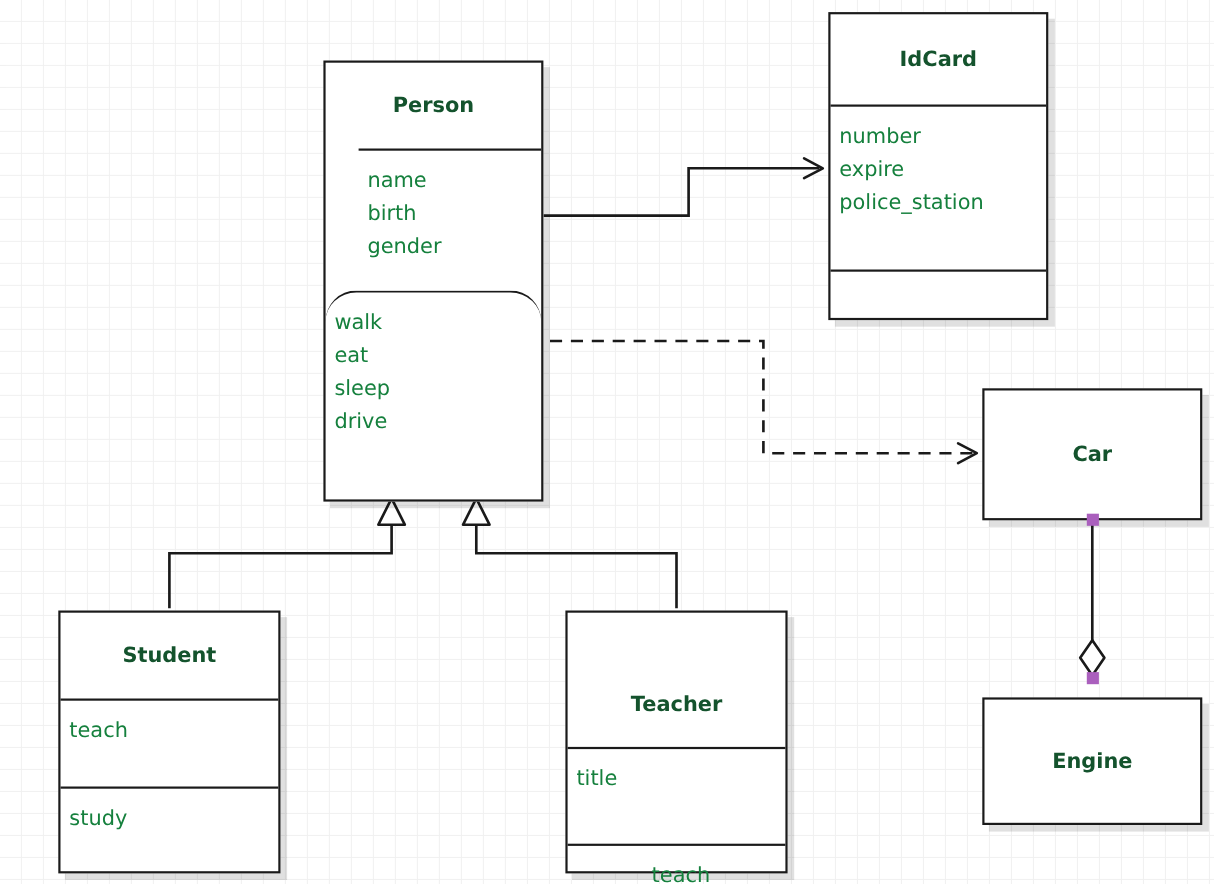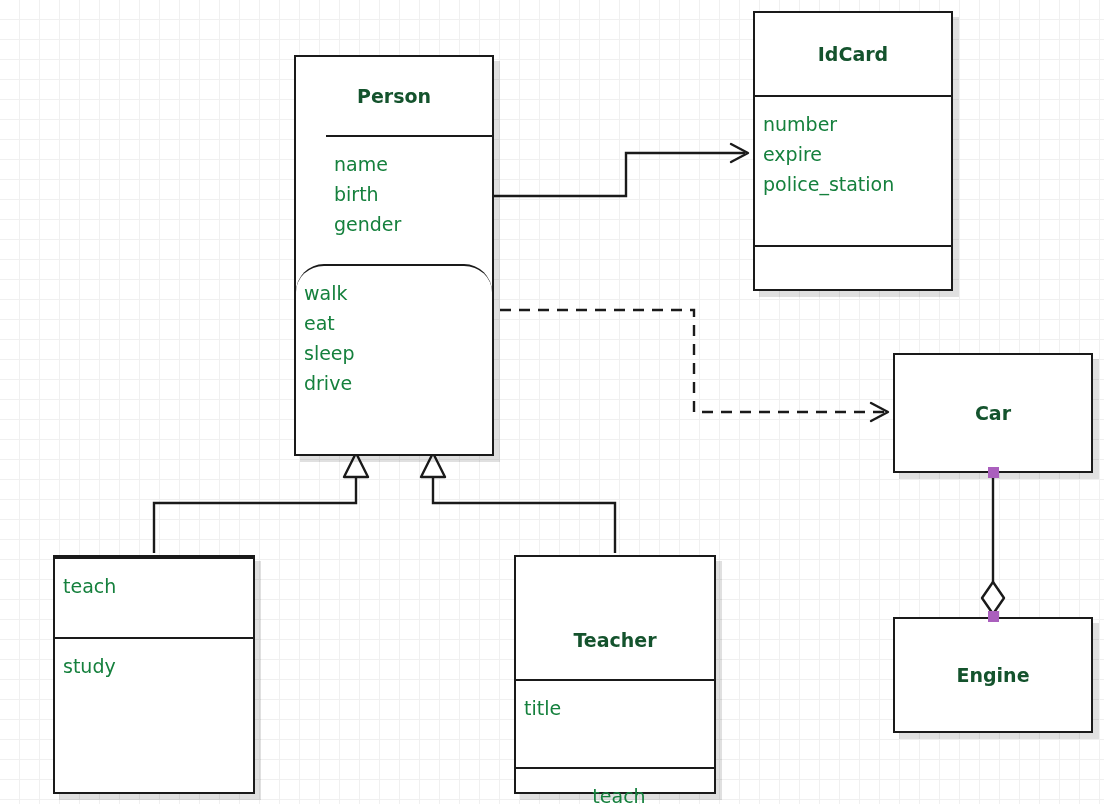--- a/index.html
+++ b/index.html
@@ -120,20 +120,21 @@
     <div class="cls-title" style="height:82px;">IdCard</div>
     <div class="cls-compartment" style="height:150px;">
       <div class="cls-member">number</div>
       <div class="cls-member">expire</div>
       <div class="cls-member">police_station</div>
     </div>
     <div class="cls-compartment" style="height:44px;"></div>
   </div>
 
   <div class="uml-class" style="left:53px; top:555px; width:202px; height:239px;">
+    <div class="cls-title" style="height:78px;">Student</div>
     <div class="cls-compartment" style="height:80px;">
       <div class="cls-member">teach</div>
     </div>
     <div class="cls-compartment" style="height:77px;">
       <div class="cls-member">study</div>
     </div>
   </div>
 
   <div class="uml-class" style="left:514px; top:555px; width:202px; height:239px;">
     <div class="cls-title" style="height:78px;margin-top:44px;">Teacher</div>
@@ -142,20 +143,20 @@
     </div>
     <div class="cls-compartment" style="height:77px;text-align:center;">
       <div class="cls-member">teach</div>
     </div>
   </div>
 
   <div class="uml-class plain-box" style="left:893px; top:353px; width:200px; height:120px;">
     <div class="cls-title">Car</div>
   </div>
 
-  <div class="uml-class plain-box" style="left:893px; top:617px; width:200px; height:116px;">
+  <div class="uml-class plain-box" style="left:893px; top:634px; width:200px; height:116px;">
     <div class="cls-title">Engine</div>
   </div>
 
   <div class="handle" style="left:988px; top:467px; background:#aa5fbd;"></div>
   <div class="handle" style="left:988px; top:611px; background:#aa5fbd;"></div>
 
 </div>
 
 </body></html>

